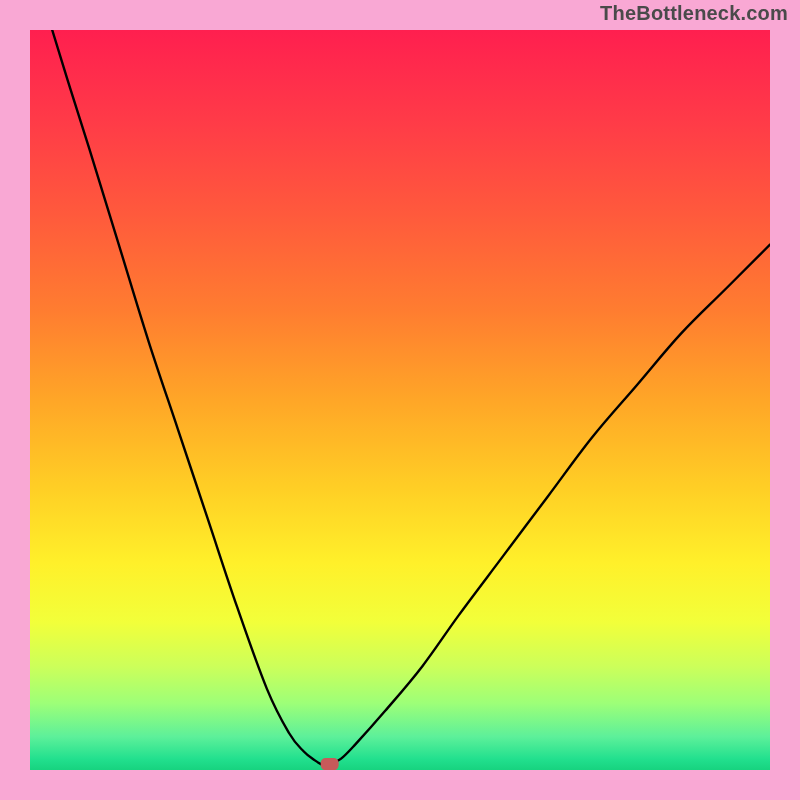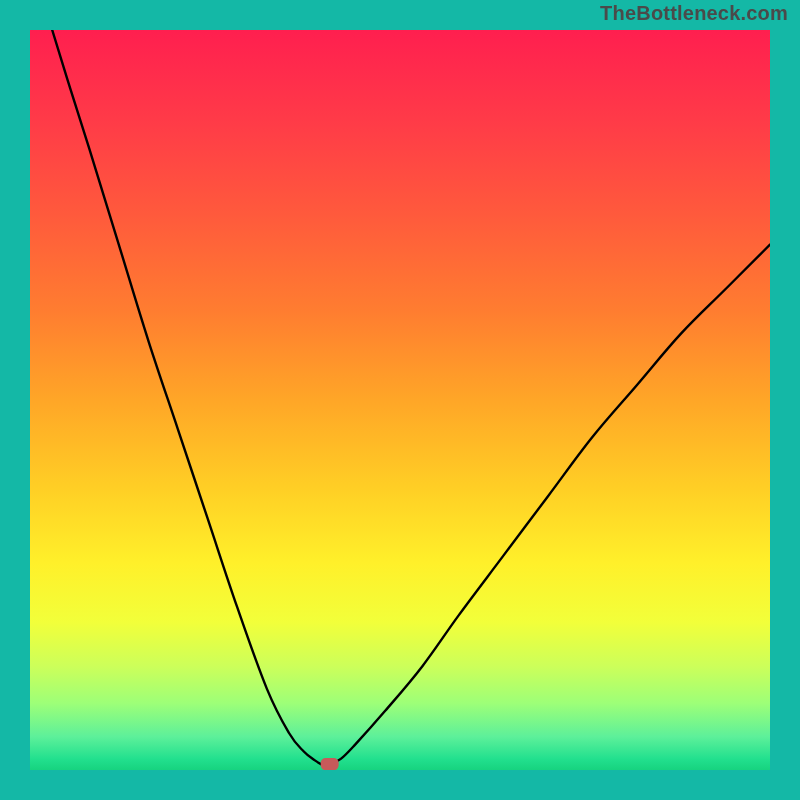--- a/index.html
+++ b/index.html
@@ -7,21 +7,21 @@
     padding: 0;
     width: 800px;
     height: 800px;
     overflow: hidden;
     background: #000;
     font-family: Arial, Helvetica, sans-serif;
   }
   .outer {
     width: 800px;
     height: 800px;
-    background: #14b8a6;
+    background: #f9a8d4;
     position: relative;
   }
   .watermark {
     position: absolute;
     top: 2px;
     right: 12px;
     color: #4a4a4a;
     font-size: 20px;
     font-weight: bold;
     letter-spacing: 0.2px;

